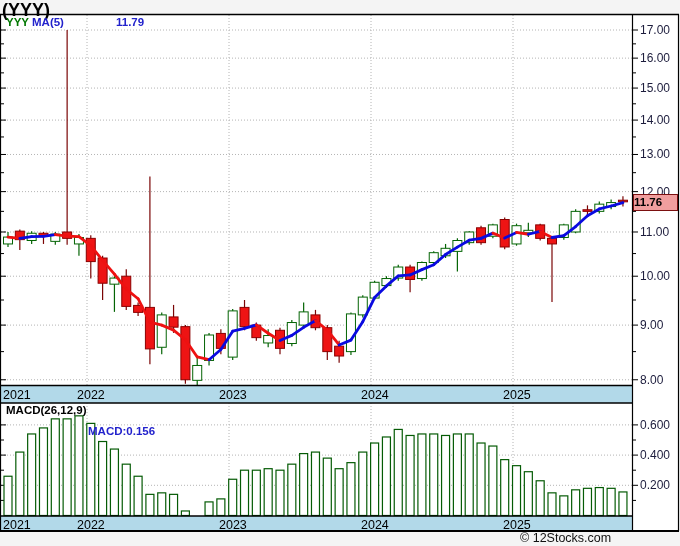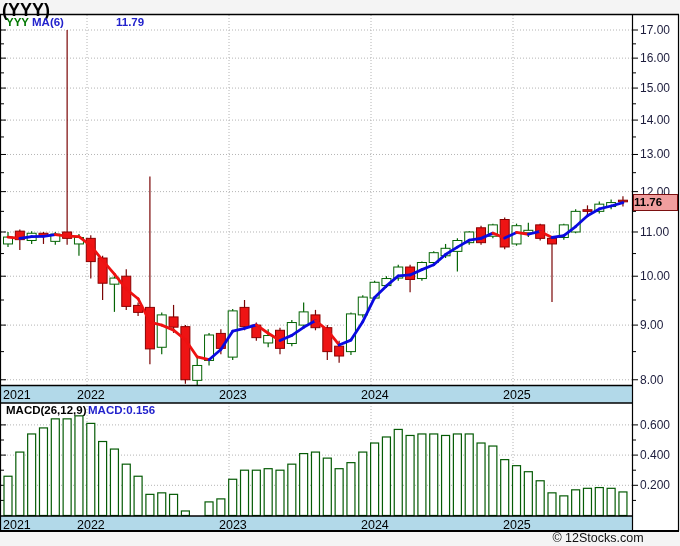--- a/index.html
+++ b/index.html
@@ -11,21 +11,21 @@
   #title{left:2px;top:1px;font-size:18px;font-weight:bold;color:#000;}
   .legend{top:17px;font-size:11.5px;font-weight:bold;}
   #leg-symbol{left:6px;}
   #leg-ma{left:32px;}
   #leg-maval{left:84px;margin-left:32px;}
   .mlegend{top:405px;font-size:11.5px;font-weight:bold;}
   #mleg-label{left:6px;}
   #mleg-value{left:88px;}
   #price-marker{left:633px;top:194px;width:43px;height:15px;
       font-size:11.5px;font-weight:bold;line-height:15px;}
-  #copyright{left:520px;top:532px;width:156px;text-align:center;
+  #copyright{left:520px;top:532px;width:156px;text-align:left;
       font-size:12.5px;color:#111;}
 </style>
 </head>
 <body>
 
 <div id="stage">
 
   <svg id="chart-canvas" width="680" height="546" viewBox="0 0 680 546">
       <g>
         <rect x="0.5" y="14.5" width="678" height="516.5" fill="#ffffff"></rect>
@@ -358,22 +358,22 @@
         <line x1="0" y1="385.5" x2="632" y2="385.5" stroke="#000000" stroke-width="1.3"></line>
         <line x1="0" y1="403" x2="632" y2="403" stroke="#000000" stroke-width="1.3"></line>
         <line x1="0" y1="516" x2="632" y2="516" stroke="#000000" stroke-width="1.3"></line>
         <line x1="0" y1="531" x2="679" y2="531" stroke="#000000" stroke-width="2"></line>
       </g>
     </svg>
 
   <div id="title" class="overlay">(YYY)</div>
 
   <span id="leg-symbol" class="overlay legend" style="color: rgb(0, 119, 0);">YYY</span>
-  <span id="leg-ma" class="overlay legend" style="color: rgb(34, 34, 204);">MA(6)</span>
+  <span id="leg-ma" class="overlay legend" style="color: rgb(34, 34, 204);">MA(5)</span>
   <span id="leg-maval" class="overlay legend" style="color: rgb(34, 34, 204);">11.79</span>
 
   <span id="mleg-label" class="overlay mlegend" style="color: rgb(0, 0, 0);">MACD(26,12,9)</span>
-  <span id="mleg-value" class="overlay mlegend" style="color: rgb(34, 34, 204);">MACD:0.156</span>
+  <span id="mleg-value" class="overlay mlegend" style="color: rgb(34, 34, 204); margin-top: 21px;">MACD:0.156</span>
 
   <div id="price-marker" class="overlay" style="background: rgb(240, 158, 158); border: 1px solid rgb(123, 16, 16); color: rgb(0, 0, 0);">11.76</div>
 
   <div id="copyright" class="overlay">© 12Stocks.com</div>
 </div>
 
 </body></html>

